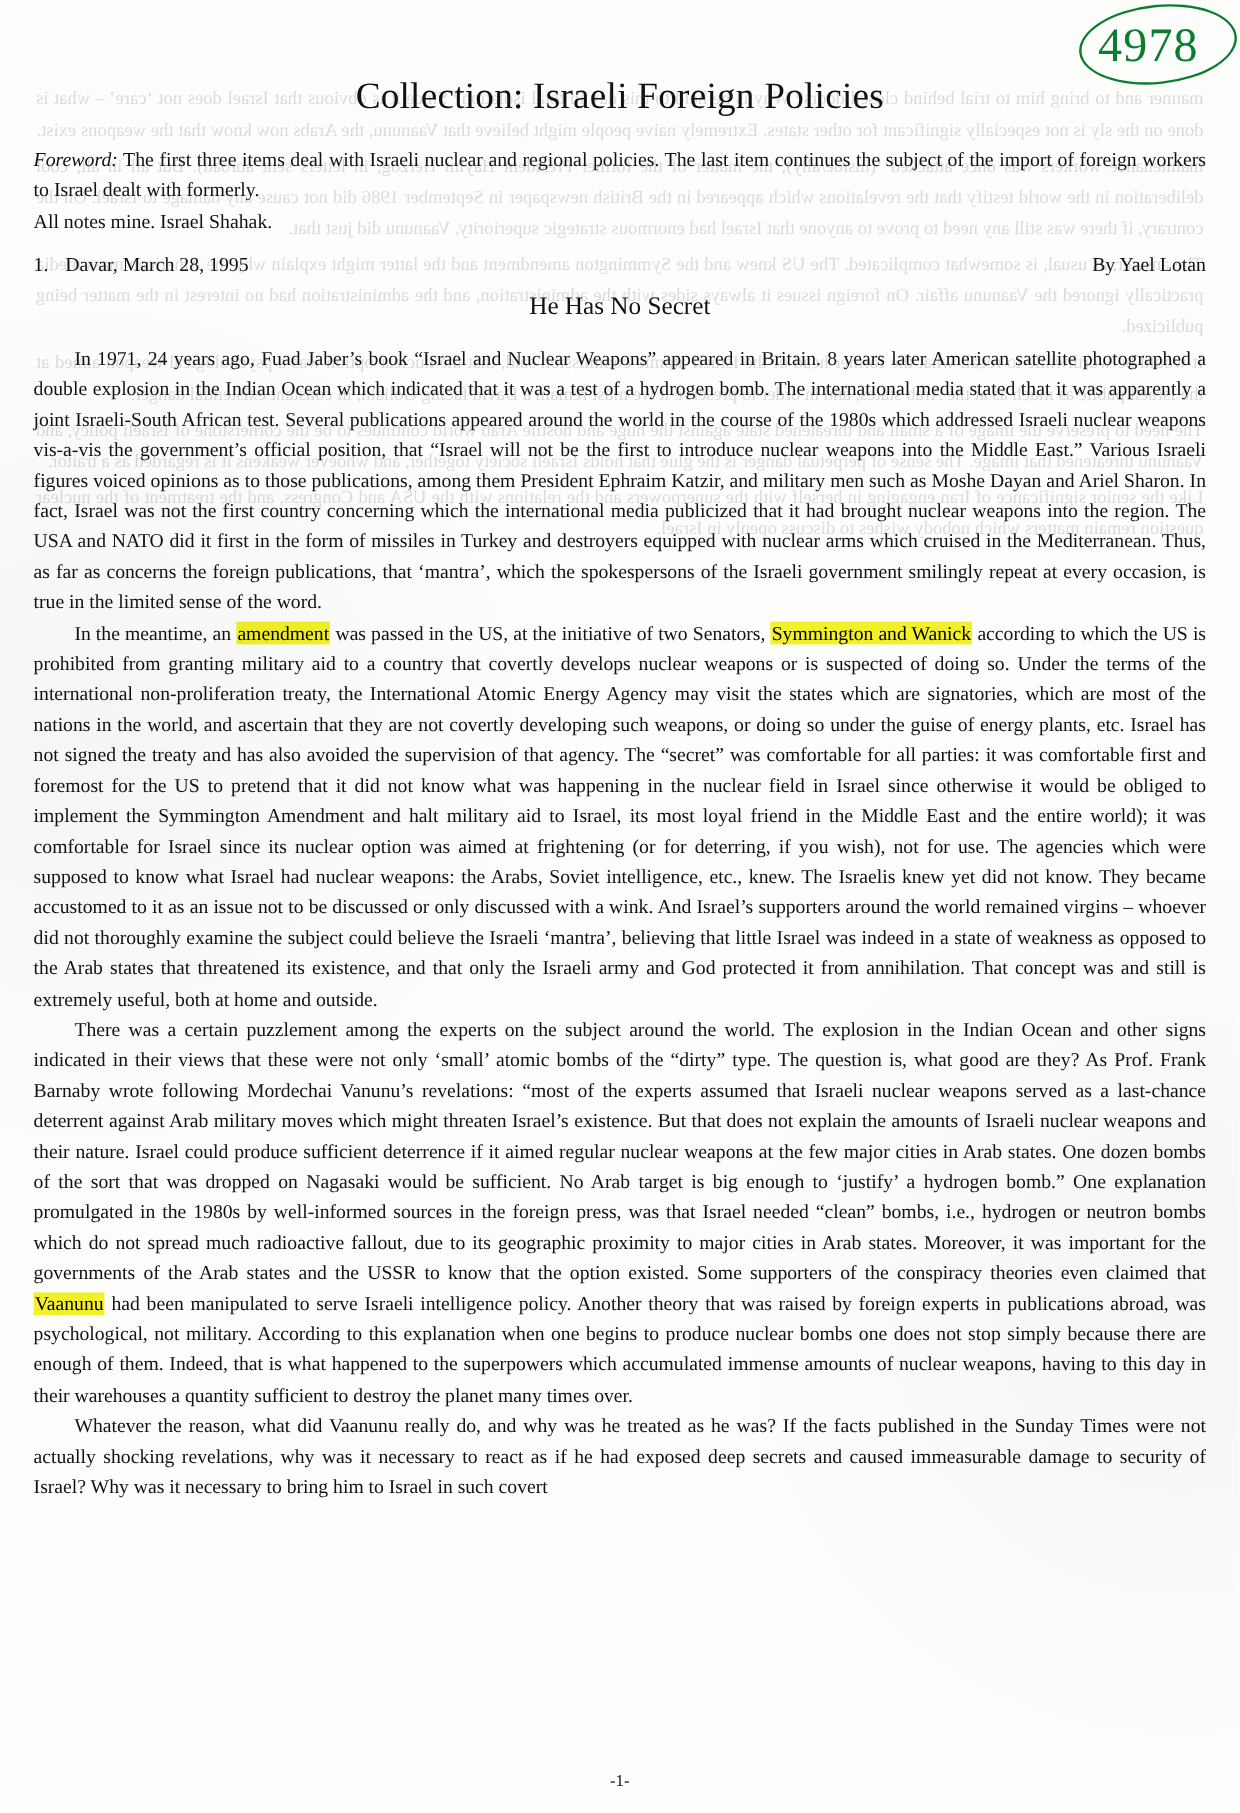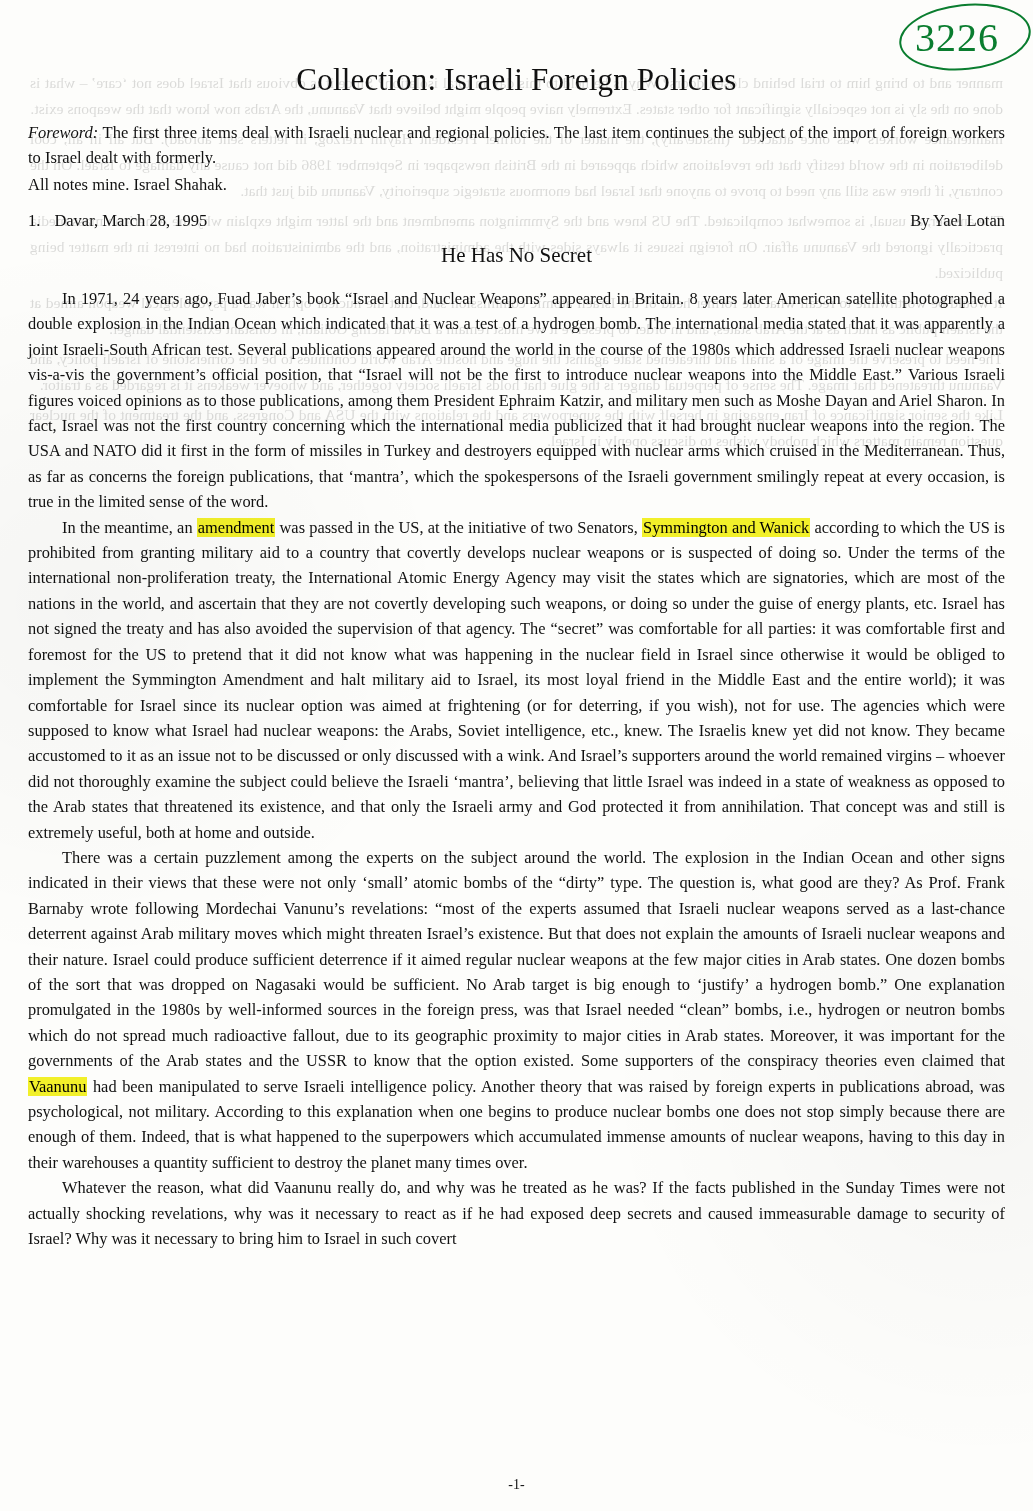--- a/index.html
+++ b/index.html
@@ -137,21 +137,21 @@
     <p>manner and to bring him to trial behind closed doors? Why is he held to this day in total isolation? Since it is obvious that Israel does not ‘care’ – what is done on the sly is not especially significant for other states. Extremely naive people might believe that Vaanunu, the Arabs now know that the weapons exist.</p>
     <p>maintenance workers was once attacked ‘(inside/ally), the matter of the former President Hayim Herzog, in letters sent abroad). But all in all, cool deliberation in the world testify that the revelations which appeared in the British newspaper in September 1986 did not cause any damage to Israel. On the contrary, if there was still any need to prove to anyone that Israel had enormous strategic superiority, Vaanunu did just that.</p>
     <p>The answer, as usual, is somewhat complicated. The US knew and the Symmington amendment and the latter might explain why the American mass media practically ignored the Vaanunu affair. On foreign issues it always sides with the administration, and the administration had no interest in the matter being publicized.</p>
     <p>It would be worthwhile to recall what the former head of the Israeli atomic commission said, that the nuclear option was a psychological weapon aimed at the Israeli public as much as at the Arab states, and in order to preserve it we must remain a David facing Goliath, in constant existential danger.</p>
     <p>The need to preserve the image of a small and threatened state against the huge and hostile Arab world continues to be the cornerstone of Israeli policy, and Vaanunu threatened that image. The sense of perpetual danger is the glue that holds Israeli society together, and whoever weakens it is regarded as a traitor.</p>
     <p>Like the senior significance of Iran engaging in herself with the superpowers and the relations with the USA and Congress, and the treatment of the nuclear question remain matters which nobody wishes to discuss openly in Israel.</p>
   </div>
 
   <div class="archive-number">
     <span class="ring"></span>
-    <span>3226</span>
+    <span>4978</span>
   </div>
 
   <div class="content">
 
     <h1 class="doc-title">Collection: Israeli Foreign Policies</h1>
 
     <p class="foreword">
       <span class="lead">Foreword:</span><span> The first three items deal with Israeli nuclear and regional policies. The last item continues the subject of the import of foreign workers to Israel dealt with formerly.</span>
     </p>
 

